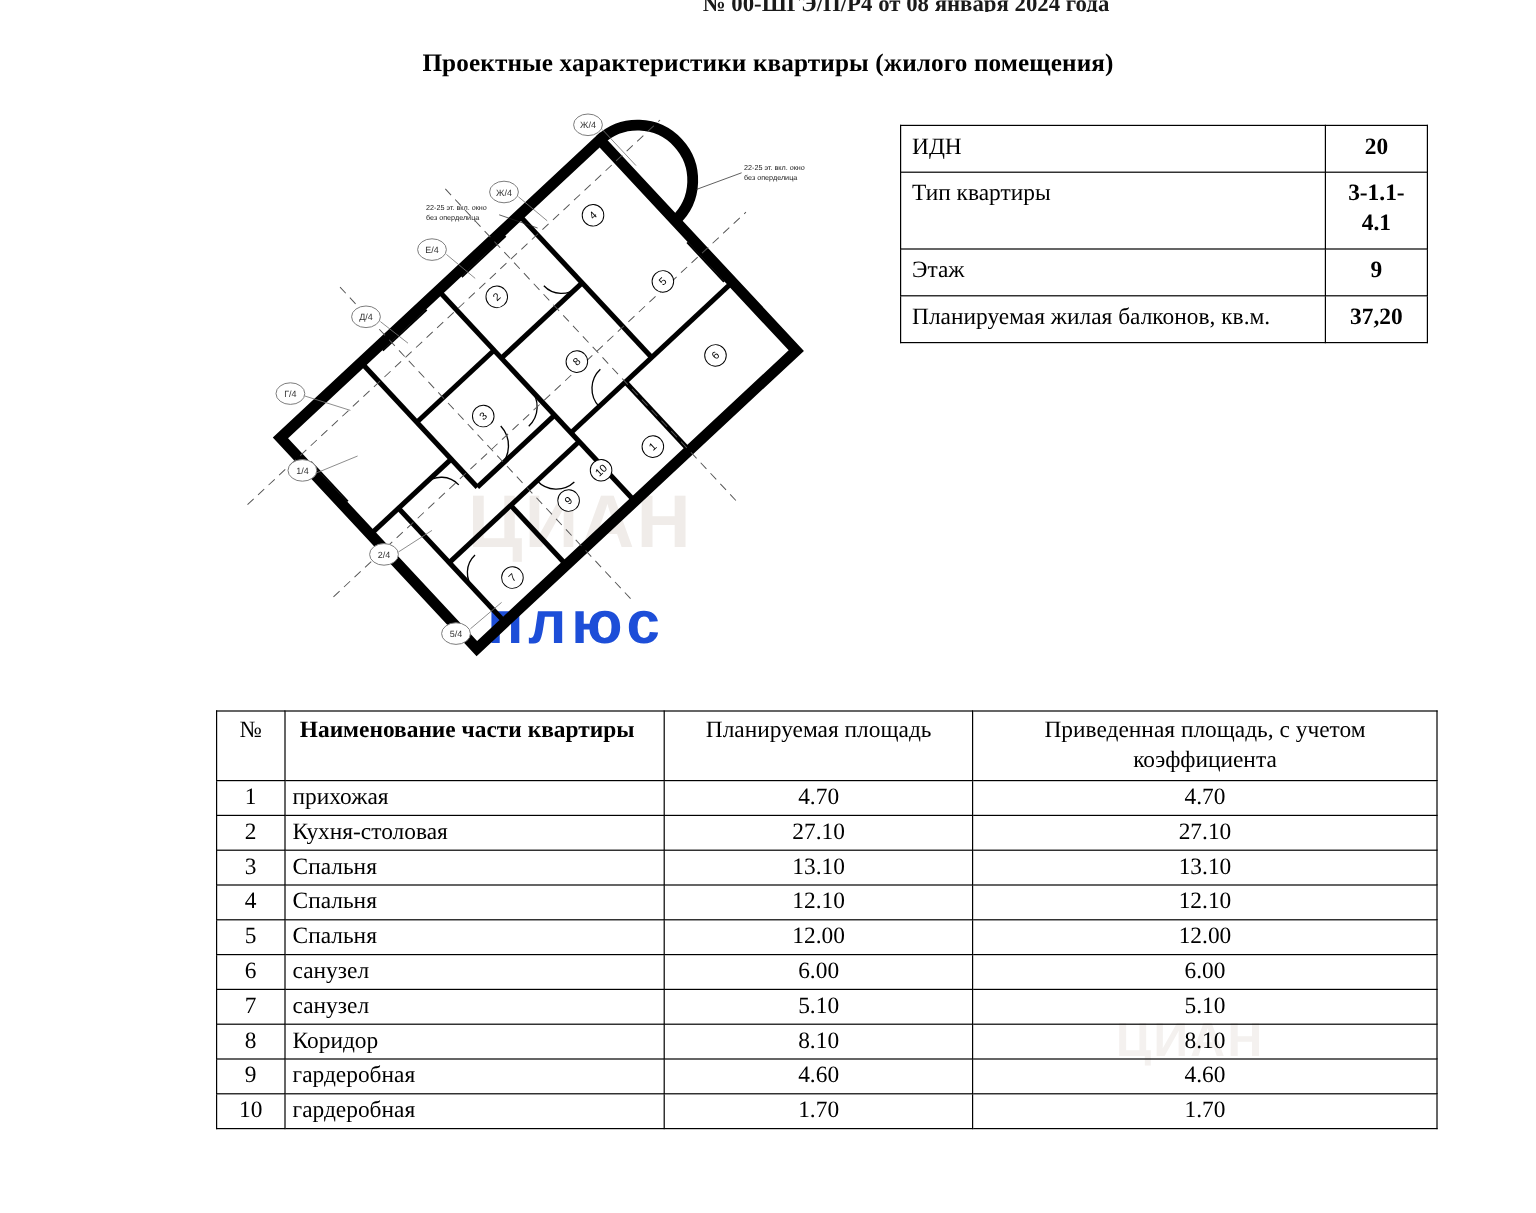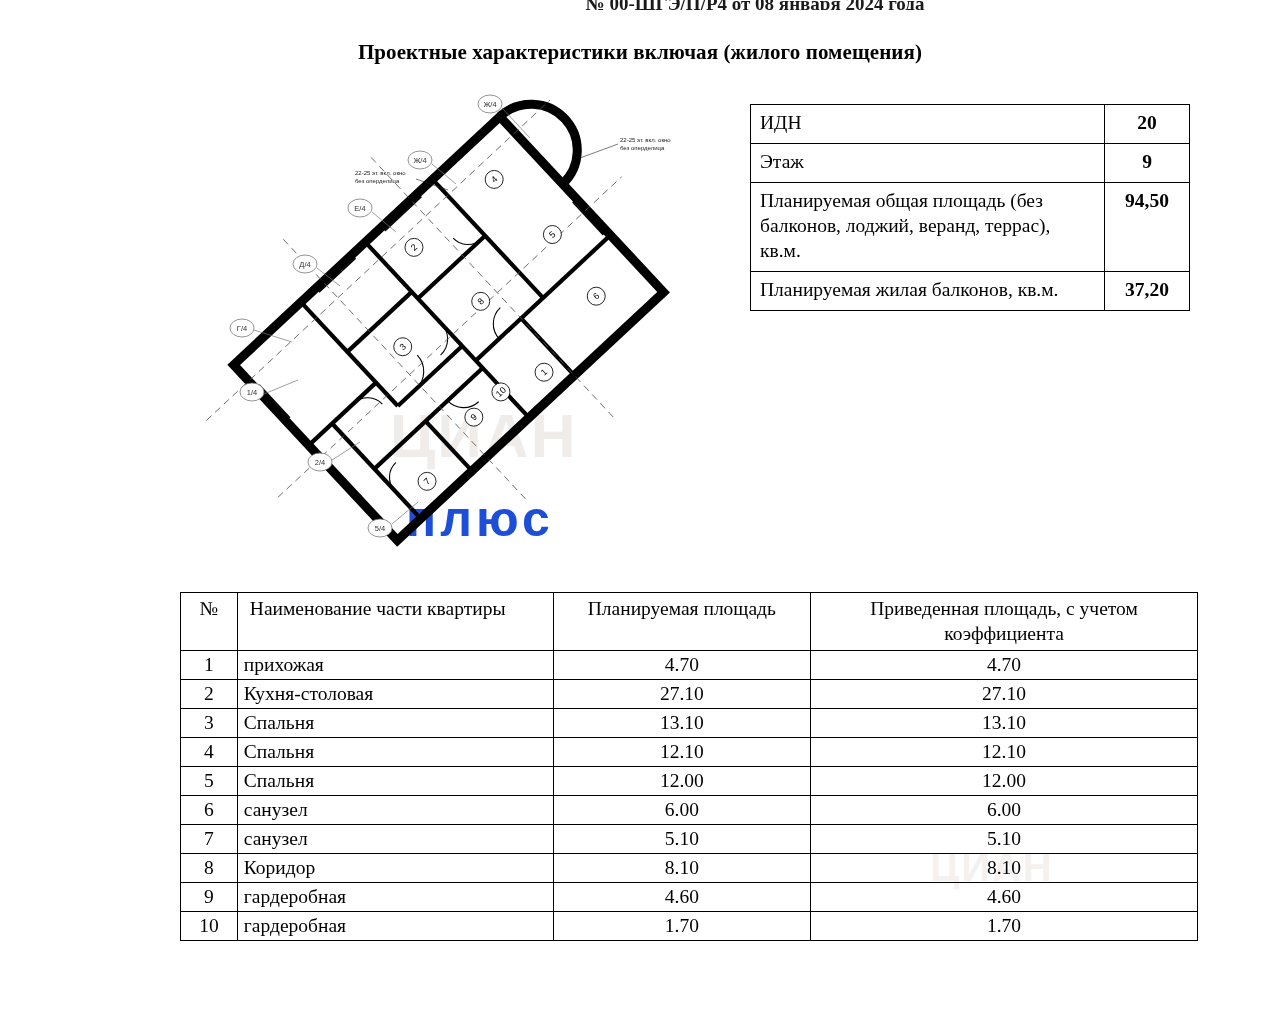--- a/index.html
+++ b/index.html
@@ -125,36 +125,36 @@
   table.rooms td, table.rooms th {
     border: 1.6px solid #000;
     padding: 3px 6px;
     font-weight: normal;
   }
   table.rooms th { vertical-align: top; line-height: 1.3; }
   table.rooms .c-num   { width: 46px;  text-align: center; }
   table.rooms .c-name  { width: 312px; text-align: left; }
   table.rooms .c-plan  { width: 256px; text-align: center; }
   table.rooms .c-red   { width: 396px; text-align: center; margin-left: 24px; }
-  table.rooms th.c-name { text-align: left; padding-left: 12px; }
+  table.rooms th.c-name { text-align: left; padding-left: 12px; font-weight: bold; }
   table.rooms th.c-plan, table.rooms th.c-red { text-align: center; }
   table.rooms td.c-num.wrapnum {
     width: 46px;
     word-break: break-all;
     line-height: 1.12;
   }
 </style>
 </head>
 <body>
 
 <div class="doc-header">
   <span>№ 00-ШГЭ/П/Р4 от 08 января 2024 года</span>
 </div>
 
-<div class="doc-title">Проектные характеристики включая (жилого помещения)</div>
+<div class="doc-title">Проектные характеристики квартиры (жилого помещения)</div>
 
 <div class="watermark">ЦИАН</div>
 <div class="watermark2">плюс</div>
 <div class="watermark3">ЦИАН</div>
 
 <div class="plan-wrap">
   <svg width="540" height="500" viewBox="0 0 540 500" xmlns="http://www.w3.org/2000/svg">
     <g transform="rotate(-43 270 250)">
 
       <g fill="none" stroke="#000">
@@ -271,26 +271,26 @@
   </svg>
 </div>
 
 <table class="summary">
   <tbody>
     <tr>
       <td class="label">ИДН</td>
       <td class="value">20</td>
     </tr>
     <tr>
+      <td class="label">Тип квартиры</td>
+      <td class="value">3-1.1-4.1</td>
+    </tr>
+    <tr>
       <td class="label">Этаж</td>
       <td class="value">9</td>
-    </tr>
-    <tr>
-      <td class="label">Планируемая общая площадь (без балконов, лоджий, веранд, террас), кв.м.</td>
-      <td class="value">94,50</td>
     </tr>
     <tr>
       <td class="label">Планируемая жилая балконов, кв.м.</td>
       <td class="value">37,20</td>
     </tr>
   </tbody>
 </table>
 
 <table class="rooms">
   <thead>

